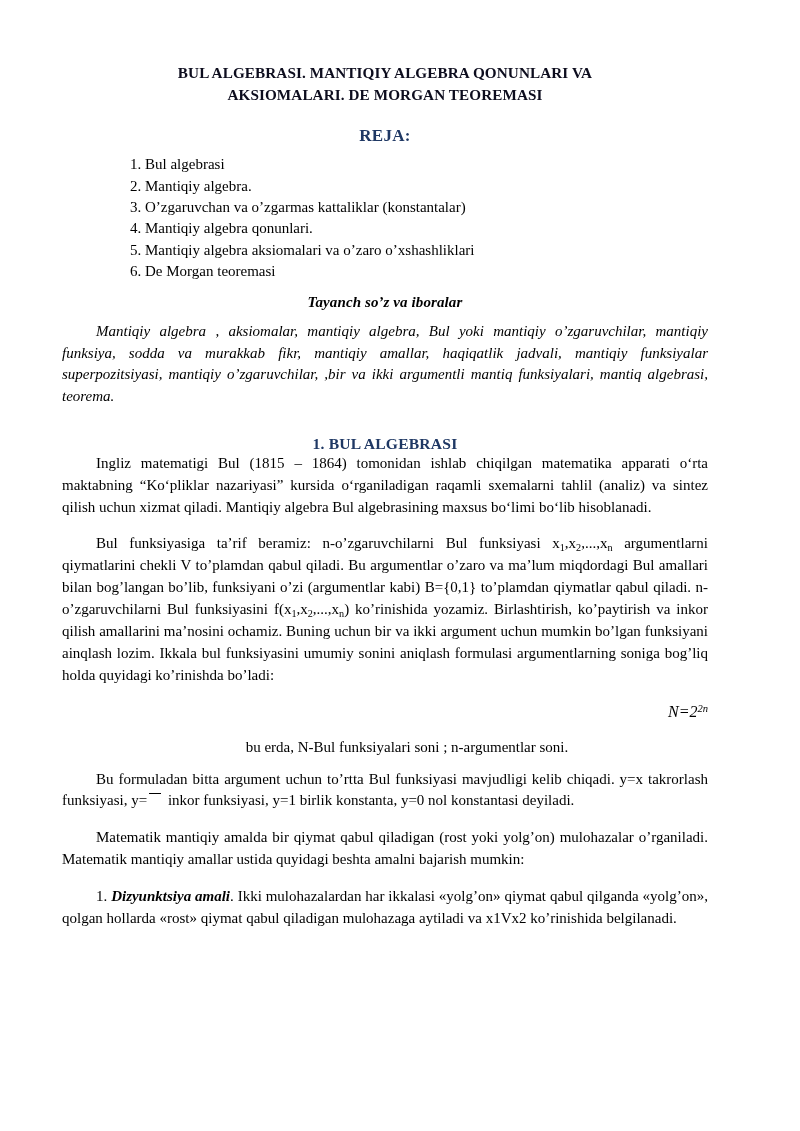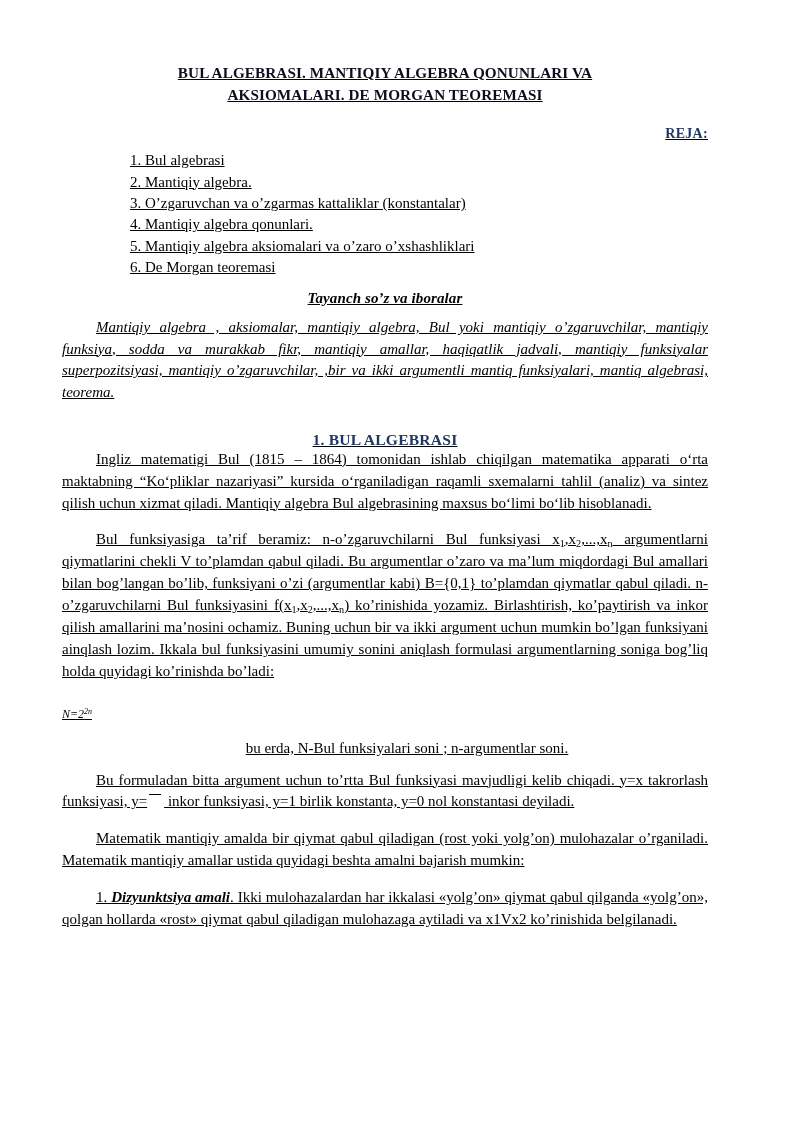--- a/index.html
+++ b/index.html
@@ -14,40 +14,39 @@
     color: #000000;
     overflow: hidden;
   }
   .page {
     position: relative;
     width: 756px;
     height: 1131px;
     box-sizing: border-box;
     padding: 62px 48px 0 62px;
     background: #ffffff;
-    text-decoration: underline;
   }
 
   
   .doc-title {
     text-align: center;
     font-weight: bold;
     font-size: 15.2px;
     line-height: 1.42;
     margin: 0 auto;
     letter-spacing: 0.1px;
     width: 560px;
     color: #0d0d1e;
   }
 
   
   .reja-heading {
-    text-align: right;
+    text-align: center;
     font-weight: bold;
-    font-size: 14px;
+    font-size: 17px;
     color: #1f3864;
     margin-top: 21px;
     letter-spacing: 0.3px;
   }
 
   
   .plan-list {
     margin: 8px 0 0 0;
     padding: 0;
     list-style: none;
@@ -104,24 +103,24 @@
   }
 
   sub {
     font-size: 0.68em;
     line-height: 0;
     vertical-align: -0.28em;
   }
 
   
   .formula {
-    text-align: left;
+    text-align: right;
     font-style: italic;
-    font-size: 12px;
-    margin-top: 24px;
+    font-size: 16px;
+    margin-top: 16px;
     margin-bottom: 16px;
   }
   .formula .expo {
     font-size: 0.66em;
     vertical-align: 0.52em;
     line-height: 0;
   }
 
   
   .caption-line {

